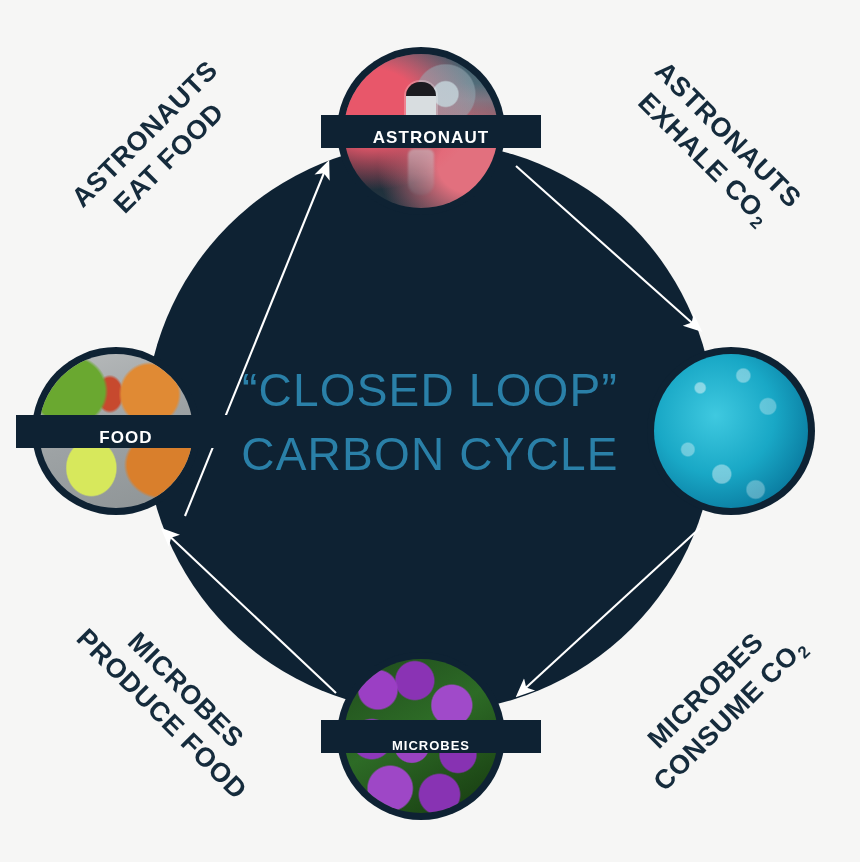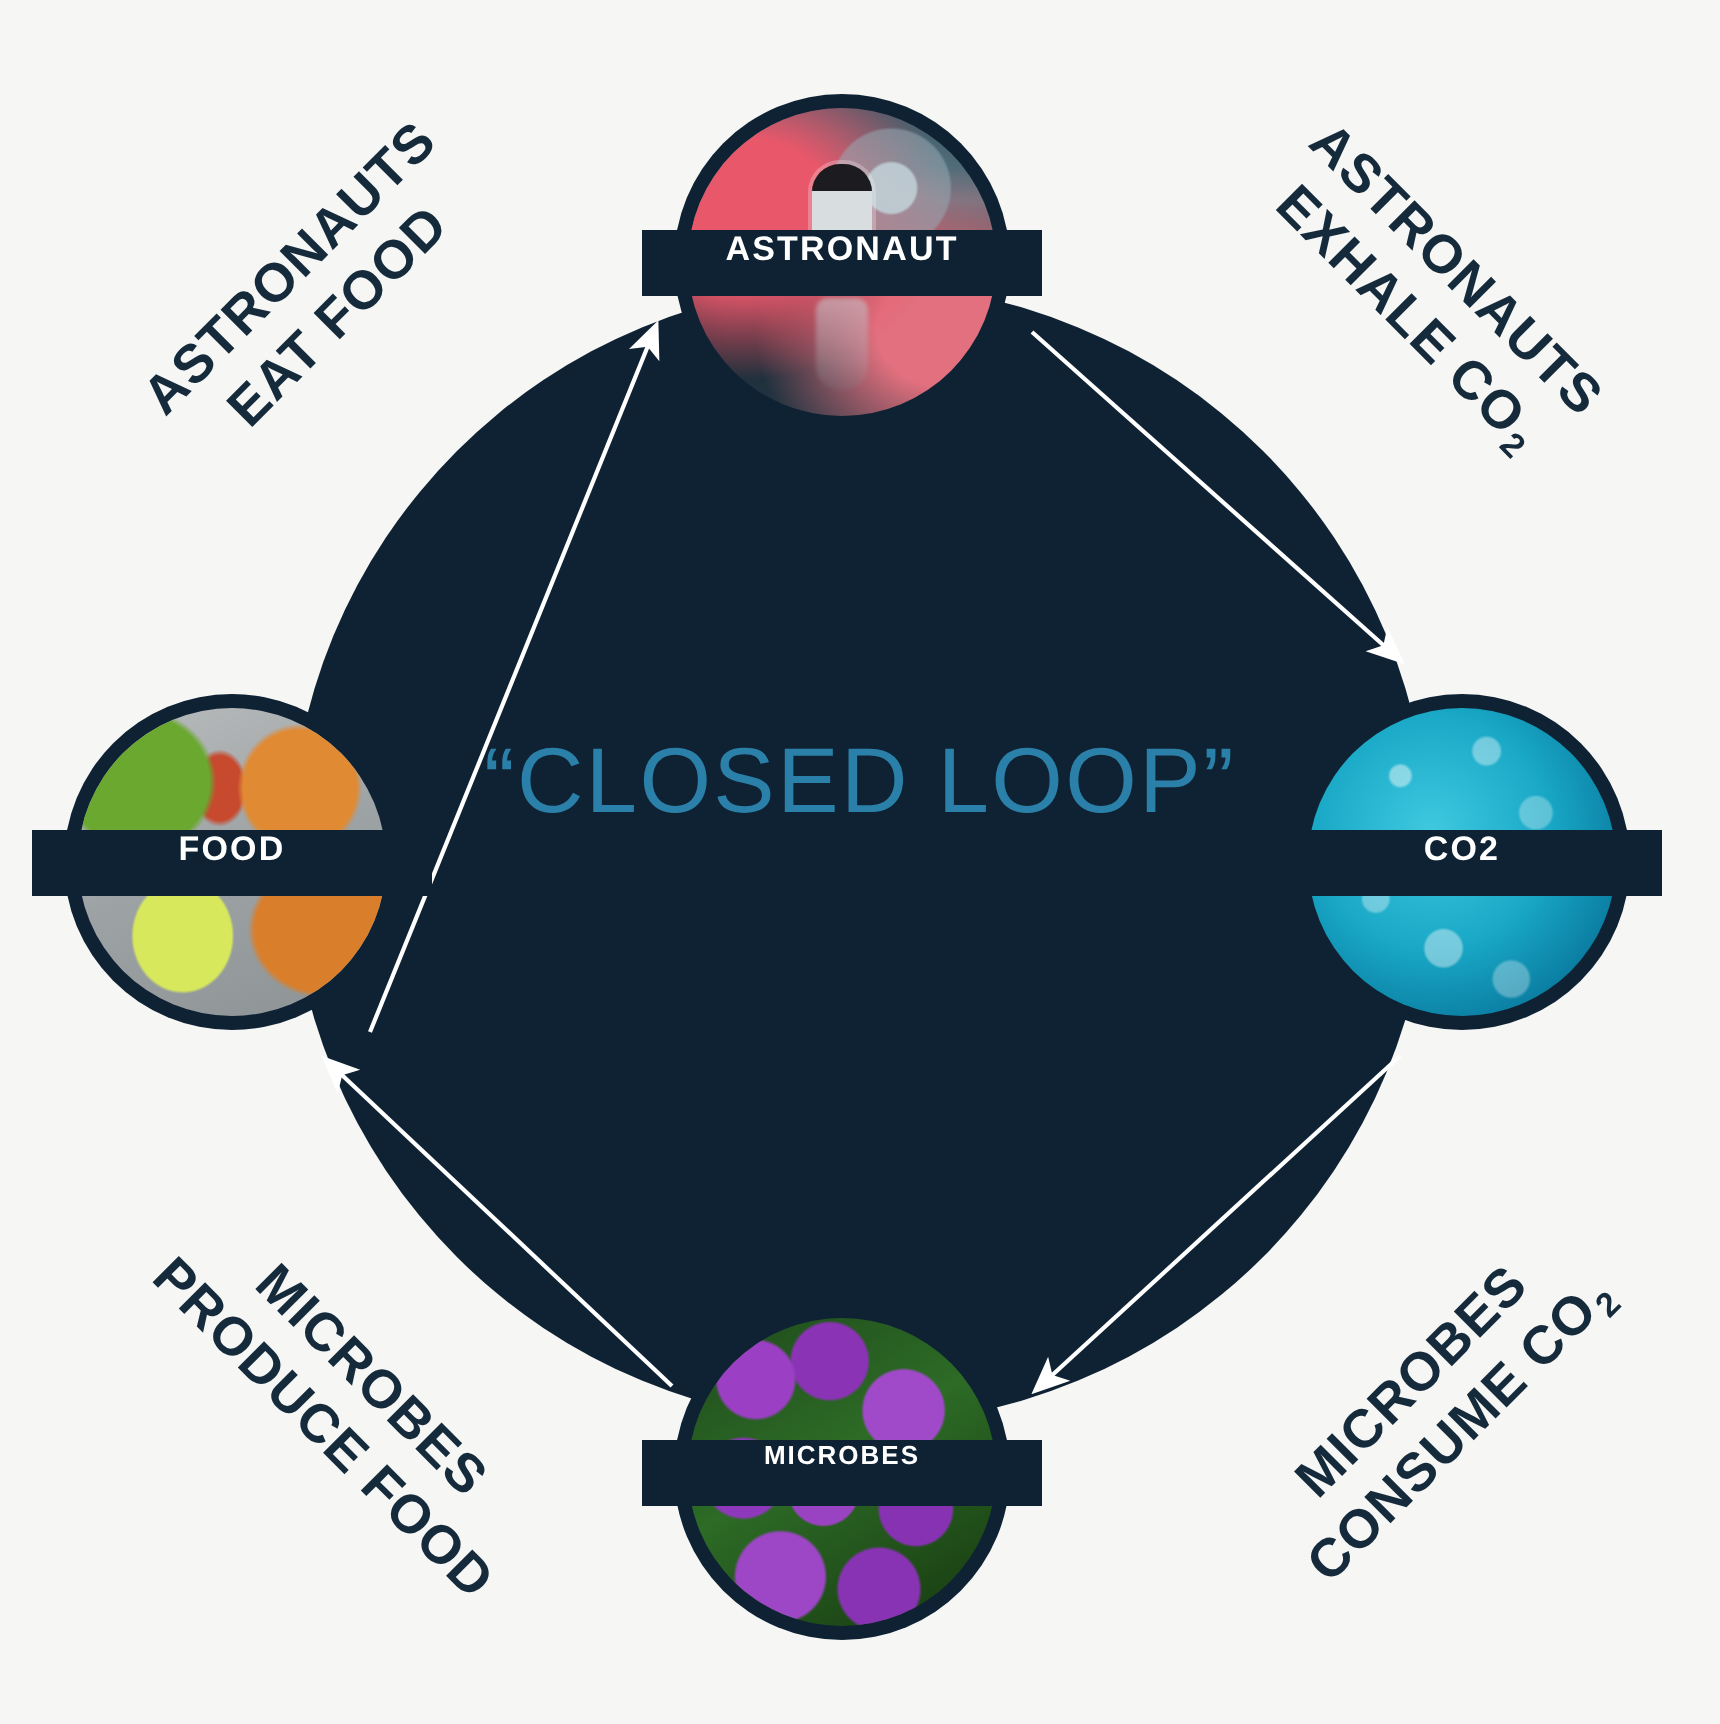--- a/index.html
+++ b/index.html
@@ -72,25 +72,25 @@
   }
   .node-photo .img {
     position: absolute;
     left: 0; top: 0;
     width: 100%; height: 100%;
   }
   .node-band {
     position: absolute;
     left: -16px;
     top: 68px;
-    width: 200px;
+    width: 220px;
     height: 33px;
     background: #0E2233;
     display: flex;
-    align-items: flex-start;
+    align-items: flex-end;
     justify-content: center;
   }
   .node-band span {
     color: #ffffff;
     font-weight: bold;
     font-size: 17px;
     letter-spacing: 1.1px;
   }
   .node-band.small span { font-size: 13px; letter-spacing: 1px; }
 
@@ -199,43 +199,41 @@
       </marker>
     </defs>
     <line x1="185" y1="516" x2="328" y2="163" stroke="#ffffff" stroke-width="2.1" marker-end="url(#ah)"></line>
     <line x1="516" y1="166" x2="700" y2="330" stroke="#ffffff" stroke-width="2.1" marker-end="url(#ah)"></line>
     <line x1="700" y1="528" x2="518" y2="695" stroke="#ffffff" stroke-width="2.1" marker-end="url(#ah)"></line>
     <line x1="336" y1="693" x2="163" y2="530" stroke="#ffffff" stroke-width="2.1" marker-end="url(#ah)"></line>
   </svg>
 
   <div id="center-title">
     <span class="line">“CLOSED LOOP”</span>
+    <span class="line">CARBON CYCLE</span>
   </div>
 
   <div class="node" id="node-astronaut">
     <div class="node-ring"></div>
     <div class="node-photo">
       <div class="img img-astronaut">
         <div class="astro-figure"></div>
         <div class="astro-reflect"></div>
       </div>
     </div>
     <div class="node-band">
       <span>ASTRONAUT</span>
     </div>
   </div>
 
   <div class="node" id="node-co2">
     <div class="node-ring"></div>
     <div class="node-photo">
       <div class="img img-co2"></div>
     </div>
-    <div class="node-band">
-      <span>CO2</span>
-    </div>
   </div>
 
   <div class="node" id="node-microbes">
     <div class="node-ring"></div>
     <div class="node-photo">
       <div class="img img-microbes"></div>
     </div>
     <div class="node-band small">
       <span>MICROBES</span>
     </div>

